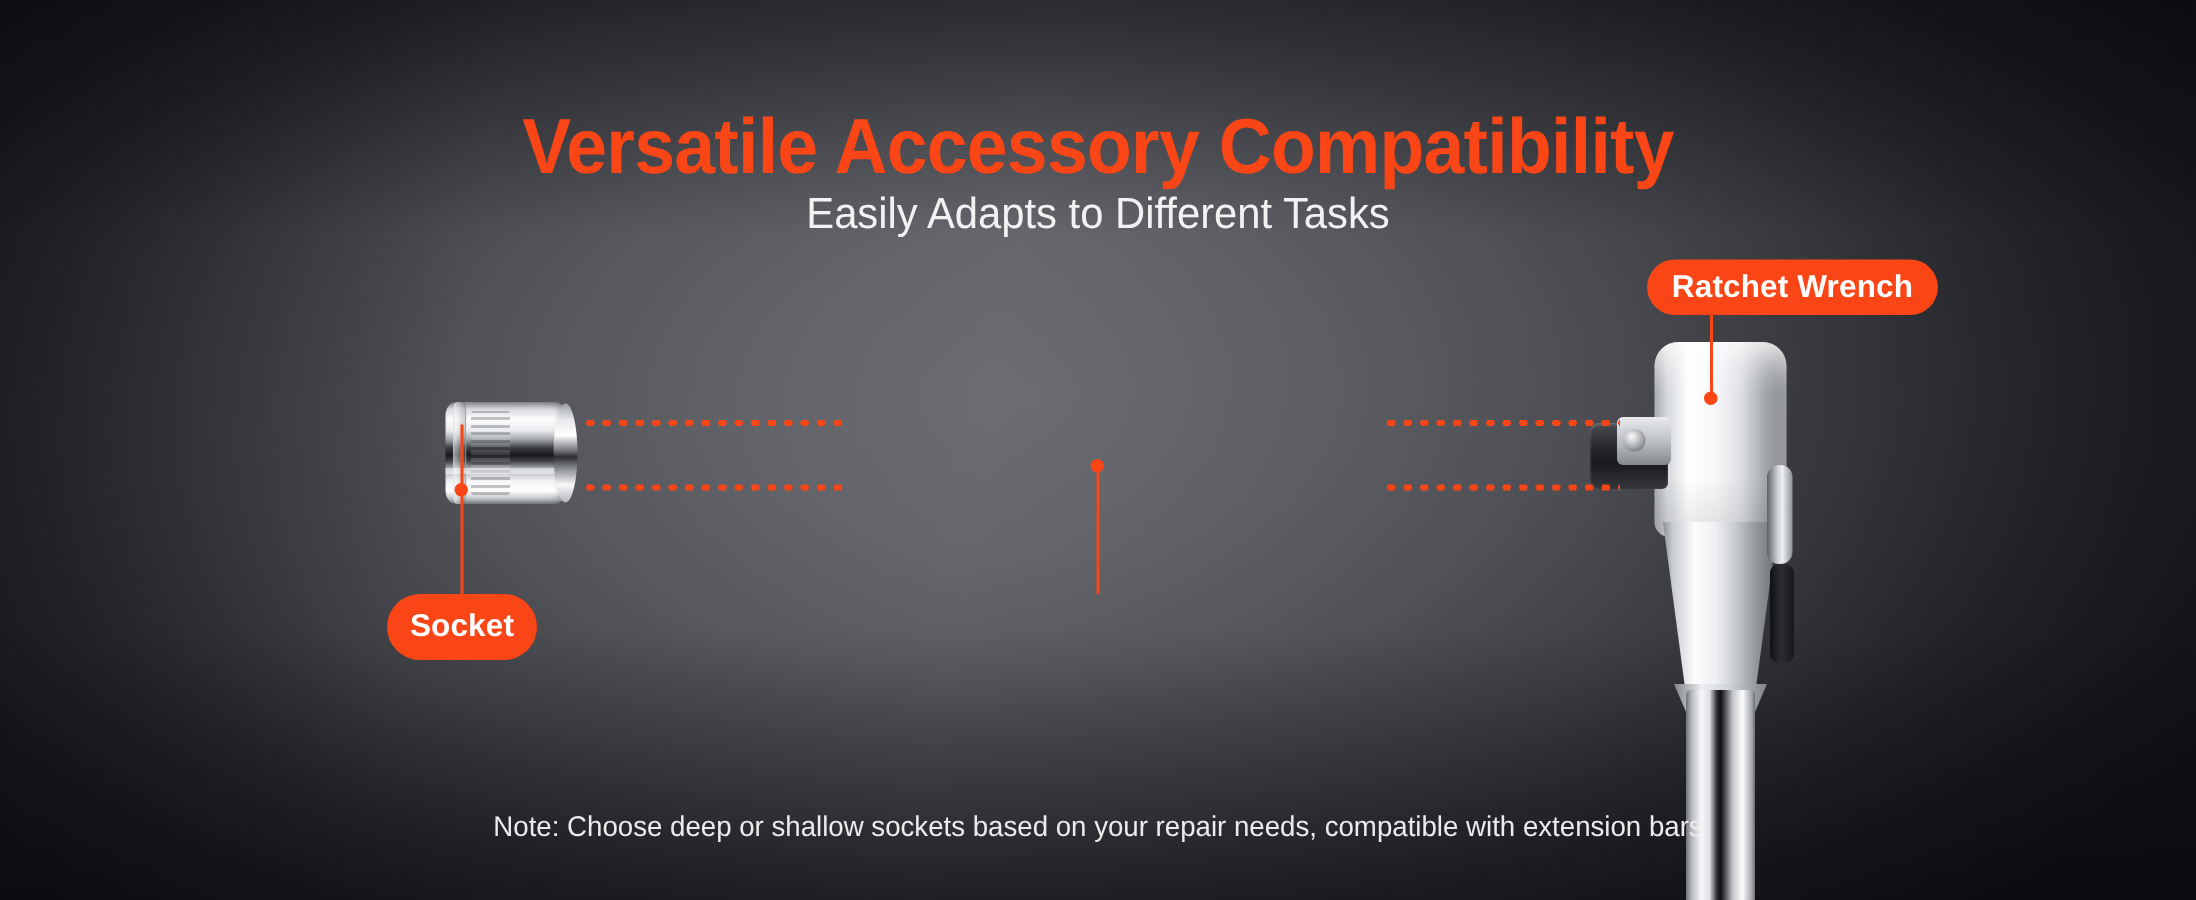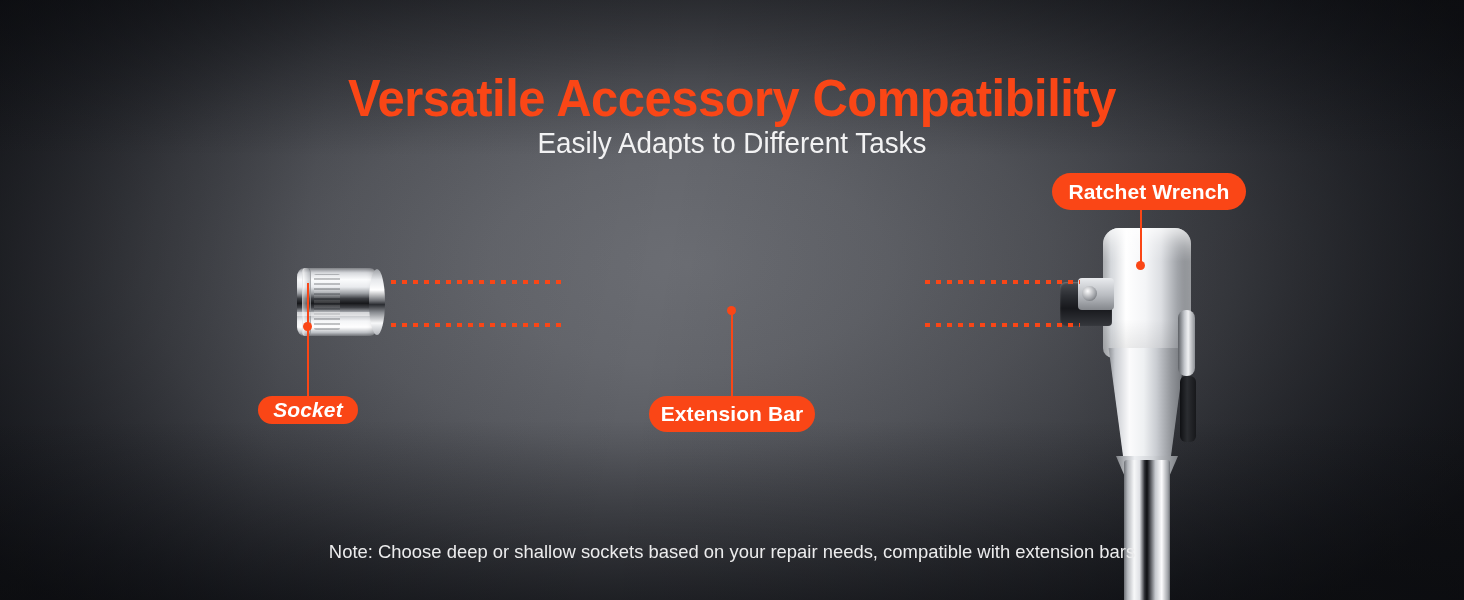--- a/index.html
+++ b/index.html
@@ -82,23 +82,23 @@
   .badge {
     position:absolute;
     background:#FA4616;
     color:#ffffff;
     font-weight:bold;
     border-radius:999px;
     display:flex; align-items:center; justify-content:center;
     white-space:nowrap;
     letter-spacing:0.1px;
   }
-  #badge-socket { left:258px; top:396px; width:100px; height:28px; font-size:21px;font-style:italic; }
+  #badge-socket { left:258px; top:396px; width:100px; height:44px; font-size:21px; }
   #badge-extension { left:649px; top:396px; width:166px; height:36px; font-size:21px; }
-  #badge-ratchet { left:1052px; top:173px; width:194px; height:37px; font-size:21px;text-align:right; }
+  #badge-ratchet { left:1098px; top:173px; width:194px; height:37px; font-size:21px;text-align:right; }
 
   
   .leader {
     position:absolute;
     width:2px;
     background:#FA4616;
   }
   #leader-socket { left:307px; top:283px; height:113px; }
   #leader-extension { left:731px; top:310px; height:86px; }
   #leader-ratchet { left:1140px; top:210px; height:56px; }
@@ -417,18 +417,17 @@
   <div class="leader" id="leader-socket"></div>
   <div class="leader-dot" id="dot-socket"></div>
 
   <div class="leader" id="leader-extension"></div>
   <div class="leader-dot" id="dot-extension"></div>
 
   <div class="leader" id="leader-ratchet"></div>
   <div class="leader-dot" id="dot-ratchet"></div>
 
   <div class="badge" id="badge-socket">Socket</div>
-  <div class="badge" id="badge-extension">Extension Bar</div>
   <div class="badge" id="badge-ratchet">Ratchet Wrench</div>
 
   <div class="note">Note: Choose deep or shallow sockets based on your repair needs, compatible with extension bars</div>
 
 </div>
 
 </body></html>

